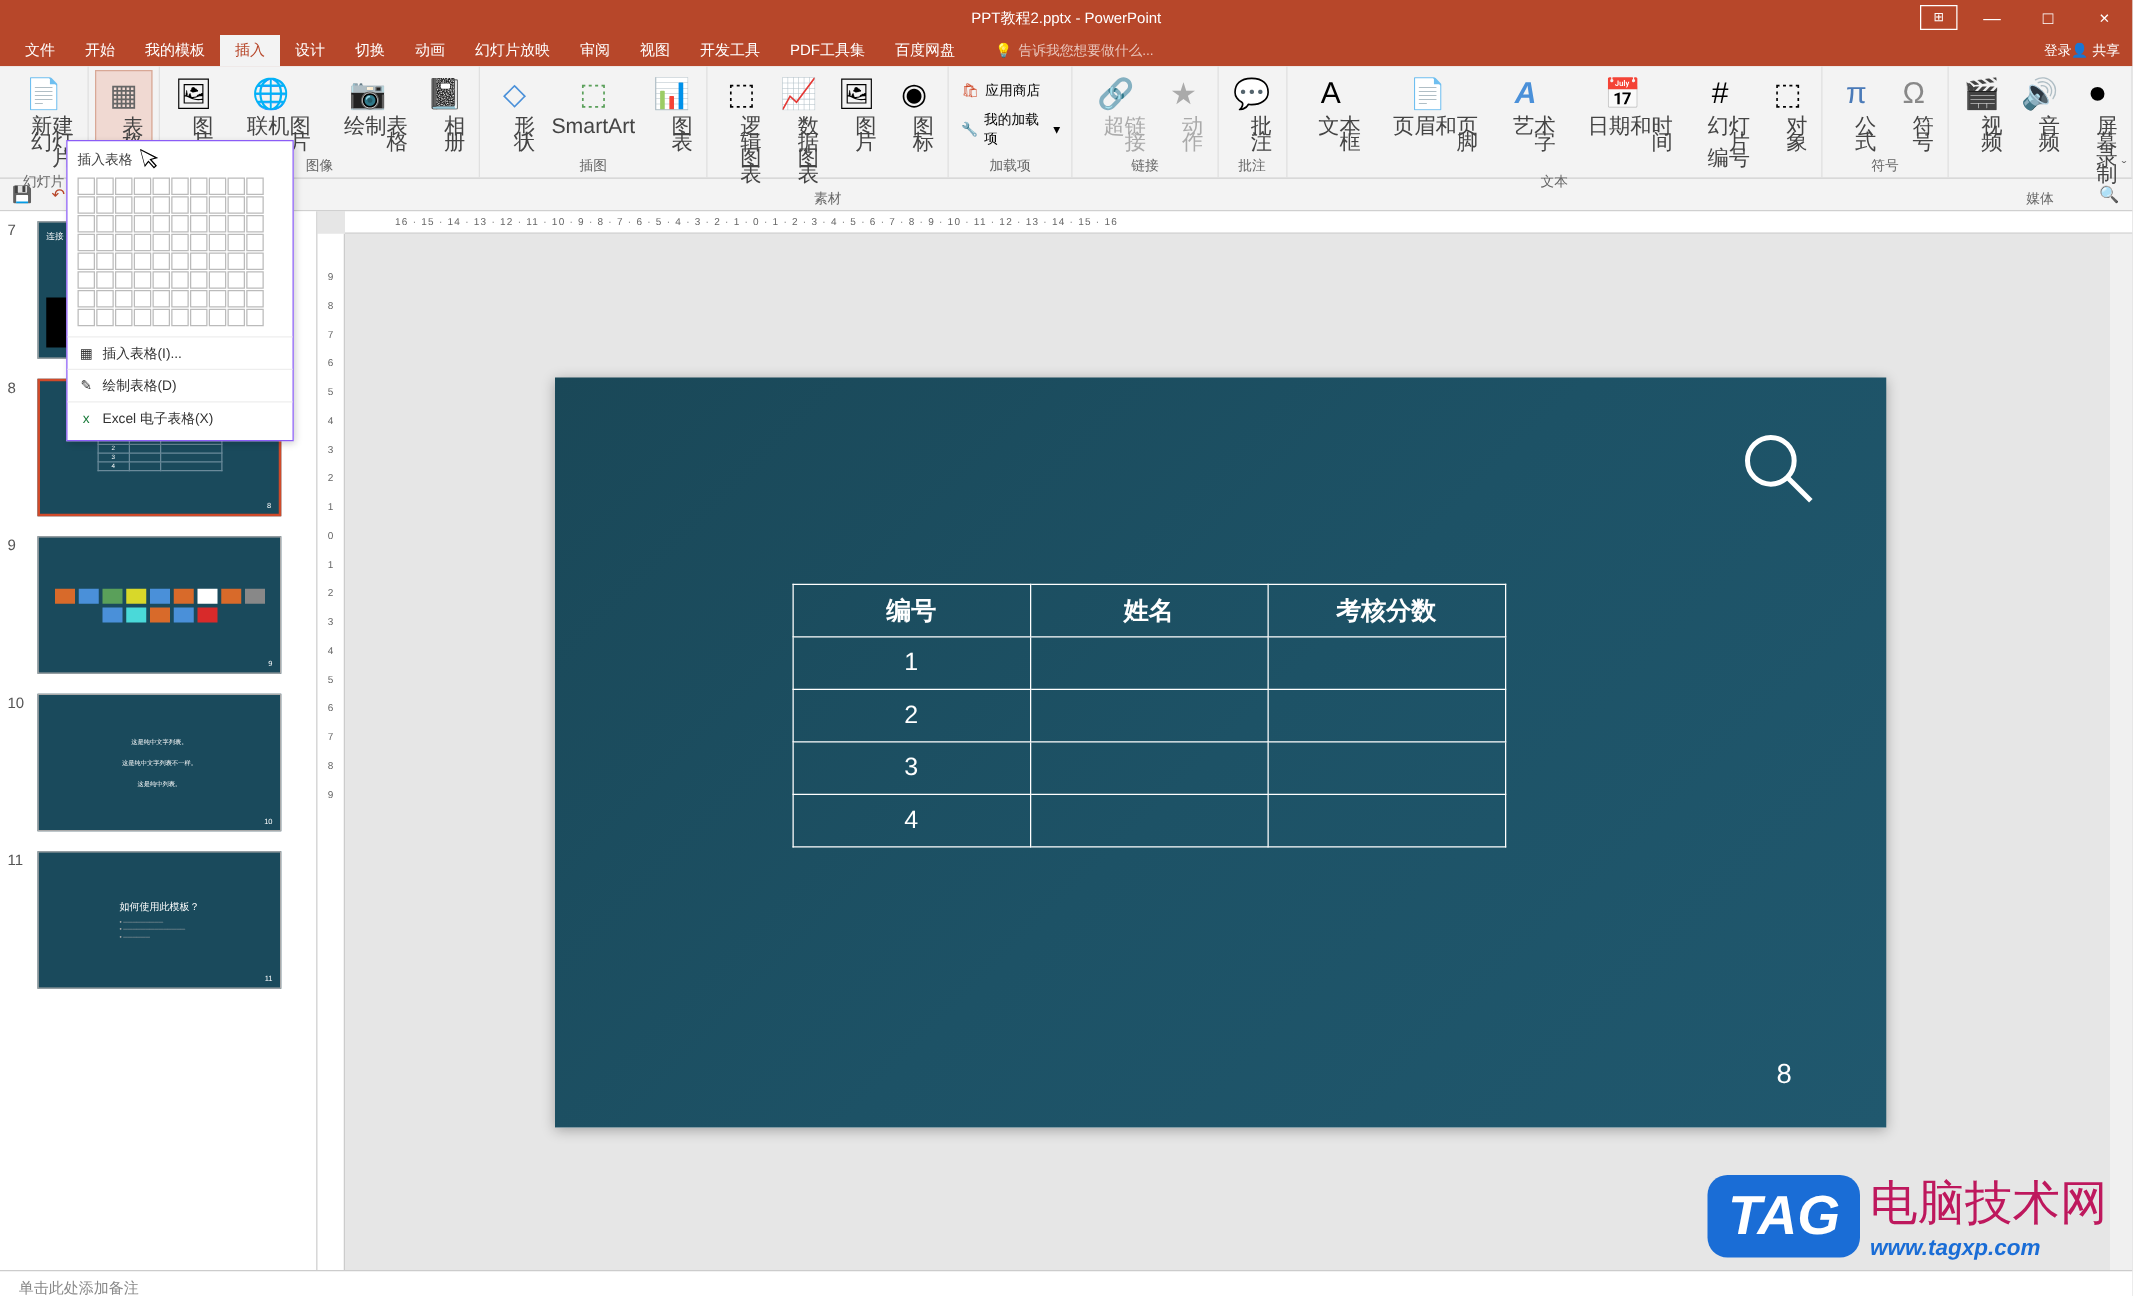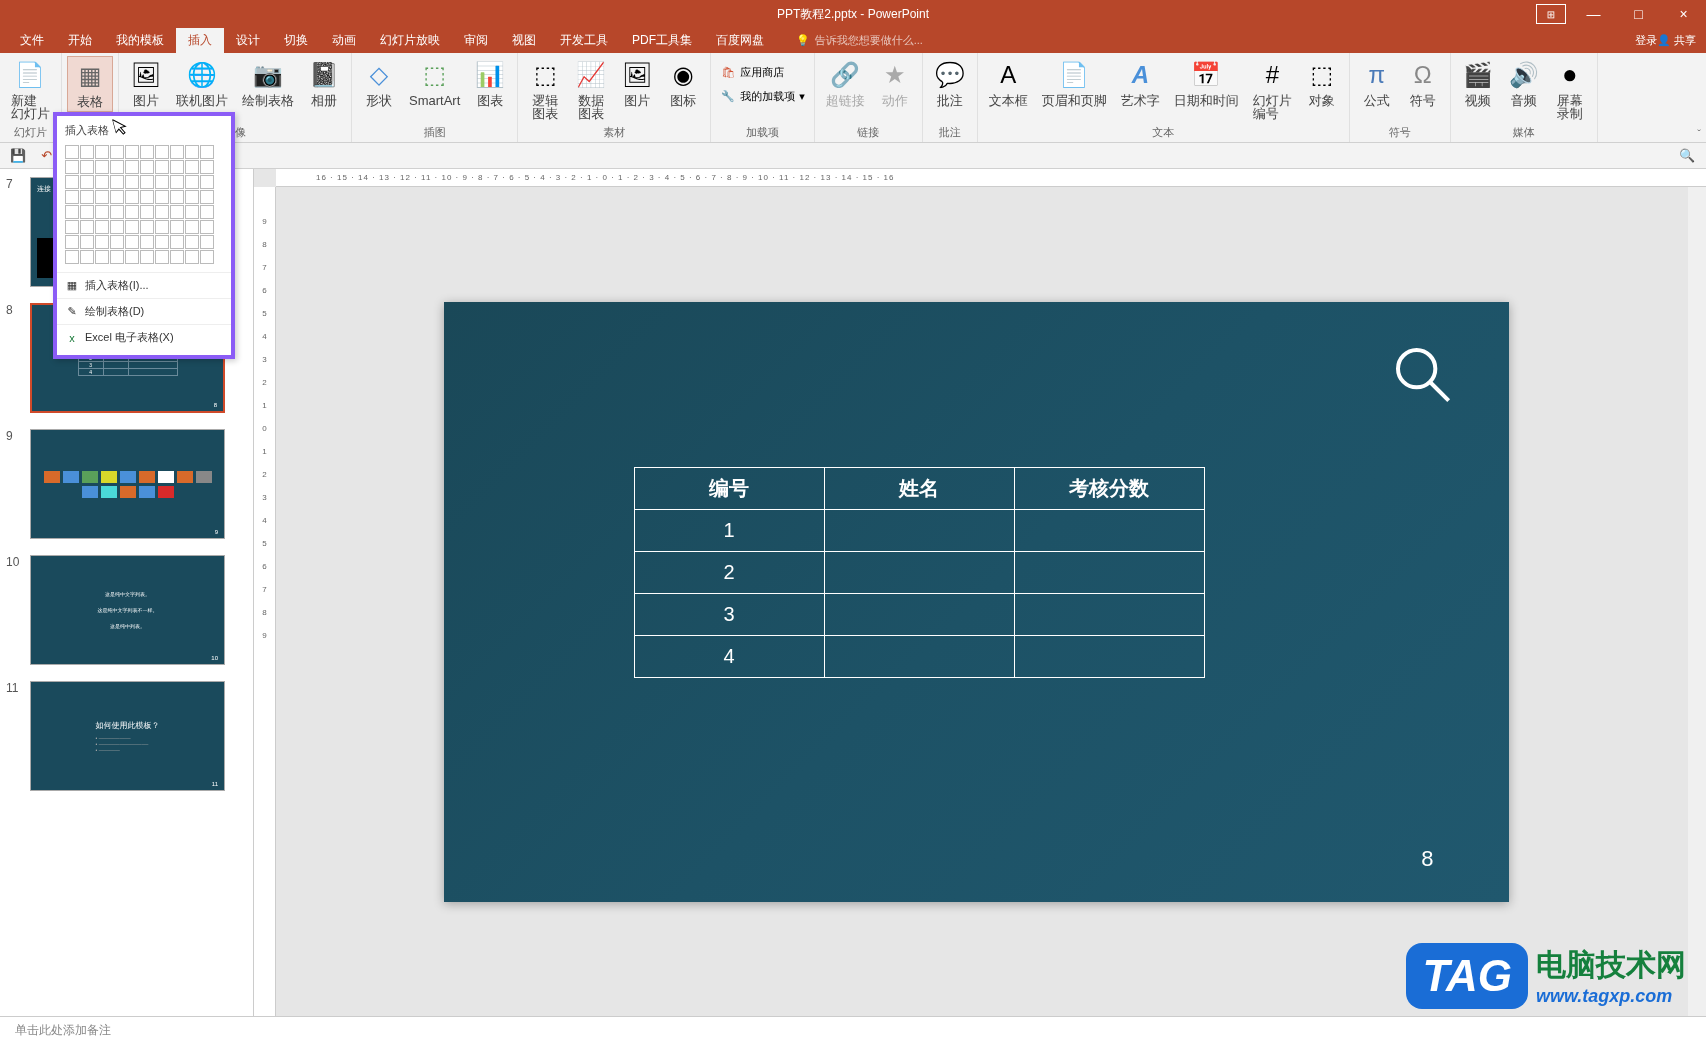--- a/index.html
+++ b/index.html
@@ -20,21 +20,21 @@
 .tabs .right-area span { color: #fff; font-size: 11px; cursor: pointer; }
 .tell-me { color: #e8c5bb; font-size: 11px; margin-left: 20px; display: flex; align-items: center; gap: 5px; }
 
 
 .ribbon { height: 90px; background: #f3f3f3; border-bottom: 1px solid #d0d0d0; display: flex; }
 .ribbon-group { border-right: 1px solid #e0e0e0; display: flex; flex-direction: column; padding: 3px 5px 0; }
 .ribbon-group .controls { display: flex; flex: 1; align-items: flex-start; gap: 2px; }
 .ribbon-group .group-label { text-align: center; font-size: 11px; color: #666; padding: 2px 0; }
 .ribbon-btn { display: flex; flex-direction: column; align-items: center; justify-content: flex-start; padding: 3px 6px; cursor: pointer; min-width: 36px; }
 .ribbon-btn .icon { width: 32px; height: 32px; display: flex; align-items: center; justify-content: center; font-size: 24px; margin-bottom: 3px; }
-.ribbon-btn .label { font-size: 13px; color: #444; text-align: left; line-height: 13px; white-space: pre-line; }
+.ribbon-btn .label { font-size: 17px; color: #444; text-align: right; line-height: 13px; white-space: pre-line; }
 .ribbon-btn.active { background: #f0d9d2; border: 1px solid #d8a896; }
 .ribbon-btn.disabled .label, .ribbon-btn.disabled .icon { color: #aaa; }
 .small-btn { display: flex; align-items: center; font-size: 11px; padding: 2px 4px; cursor: pointer; gap: 4px; }
 .small-btn .sicon { width: 16px; height: 16px; display: flex; align-items: center; justify-content: center; }
 
 
 .qat { height: 26px; background: #f3f3f3; border-bottom: 1px solid #d0d0d0; display: flex; align-items: center; padding: 0 10px; gap: 15px; }
 .qat span { font-size: 13px; color: #b7472a; cursor: pointer; }
 
 
@@ -56,35 +56,35 @@
 .slide-table { position: absolute; top: 165px; left: 190px; border-collapse: collapse; }
 .slide-table th, .slide-table td { border: 1px solid #fff; width: 190px; height: 42px; color: #fff; text-align: center; font-size: 20px; font-weight: normal; }
 .slide-table th { font-weight: bold; }
 
 .vertical-scroll { width: 18px; position: absolute; right: 0; top: 18px; bottom: 0; background: #f0f0f0; }
 
 
 .notes-area { height: 26px; background: #fff; border-top: 1px solid #ccc; padding: 5px 15px; color: #888; font-size: 12px; cursor: text; }
 
 
-.table-dropdown { position: absolute; left: 53px; top: 112px; width: 182px; background: #fff; border: 4px solid #8b5cf6; box-shadow: 2px 2px 6px rgba(0,0,0,0.2); z-index: 100; padding: 5px 0; }
+.table-dropdown { position: absolute; left: 53px; top: 112px; width: 182px; background: #fff; border: 1px solid #8b5cf6; box-shadow: 2px 2px 6px rgba(0,0,0,0.2); z-index: 100; padding: 5px 0; }
 .table-dropdown .dd-title { font-size: 11px; color: #444; padding: 2px 8px 5px; }
 .table-grid { padding: 2px 8px 8px; display: grid; grid-template-columns: repeat(10, 14px); grid-template-rows: repeat(8, 14px); gap: 1px; }
 .table-grid .cell { border: 1px solid #bbb; background: #fff; cursor: pointer; }
 .table-dropdown .dd-item { padding: 5px 8px; font-size: 11px; color: #333; cursor: pointer; display: flex; align-items: center; gap: 6px; border-top: 1px solid #eee; }
 .table-dropdown .dd-item:first-of-type { border-top: 1px solid #ddd; }
 .table-dropdown .dd-item .dd-icon { width: 14px; height: 14px; display: flex; align-items: center; justify-content: center; font-size: 11px; }
 
 .cursor-arrow { position: absolute; left: 115px; top: 117px; z-index: 200; font-size: 16px; color: #000; transform: rotate(-15deg); }
 
 
 .watermark { position: absolute; right: 20px; bottom: 28px; display: flex; align-items: center; gap: 8px; z-index: 300; }
 .watermark .tag-box { background: #1a6dd6; color: #fff; font-size: 44px; font-weight: bold; padding: 8px 16px; border-radius: 16px; font-style: italic; }
 .watermark .tag-text { display: flex; flex-direction: column; }
-.watermark .tag-text .t1 { color: #15803d; font-size: 30px; font-weight: bold; }
+.watermark .tag-text .t1 { color: #be185d; font-size: 38px; font-weight: normal; }
 .watermark .tag-text .t2 { color: #1a6dd6; font-size: 18px; font-weight: bold; font-style: italic; }
 
 
 .thumb-table { width: 100px; border-collapse: collapse; }
 .thumb-table td { border: 1px solid #6a8a9a; height: 7px; font-size: 5px; color: #fff; text-align: center; }
 .thumb-table tr:first-child td { background: #3a6a7a; font-size: 5px; }
 .thumb9 { display: flex; flex-wrap: wrap; gap: 3px; padding: 12px; justify-content: center; }
 .thumb9 span { width: 16px; height: 12px; display: block; }
 .thumb10 { color: #fff; font-size: 5px; display: flex; flex-direction: column; gap: 10px; align-items: center; justify-content: center; }
 .thumb11 { color: #fff; font-size: 5px; padding: 10px; }

